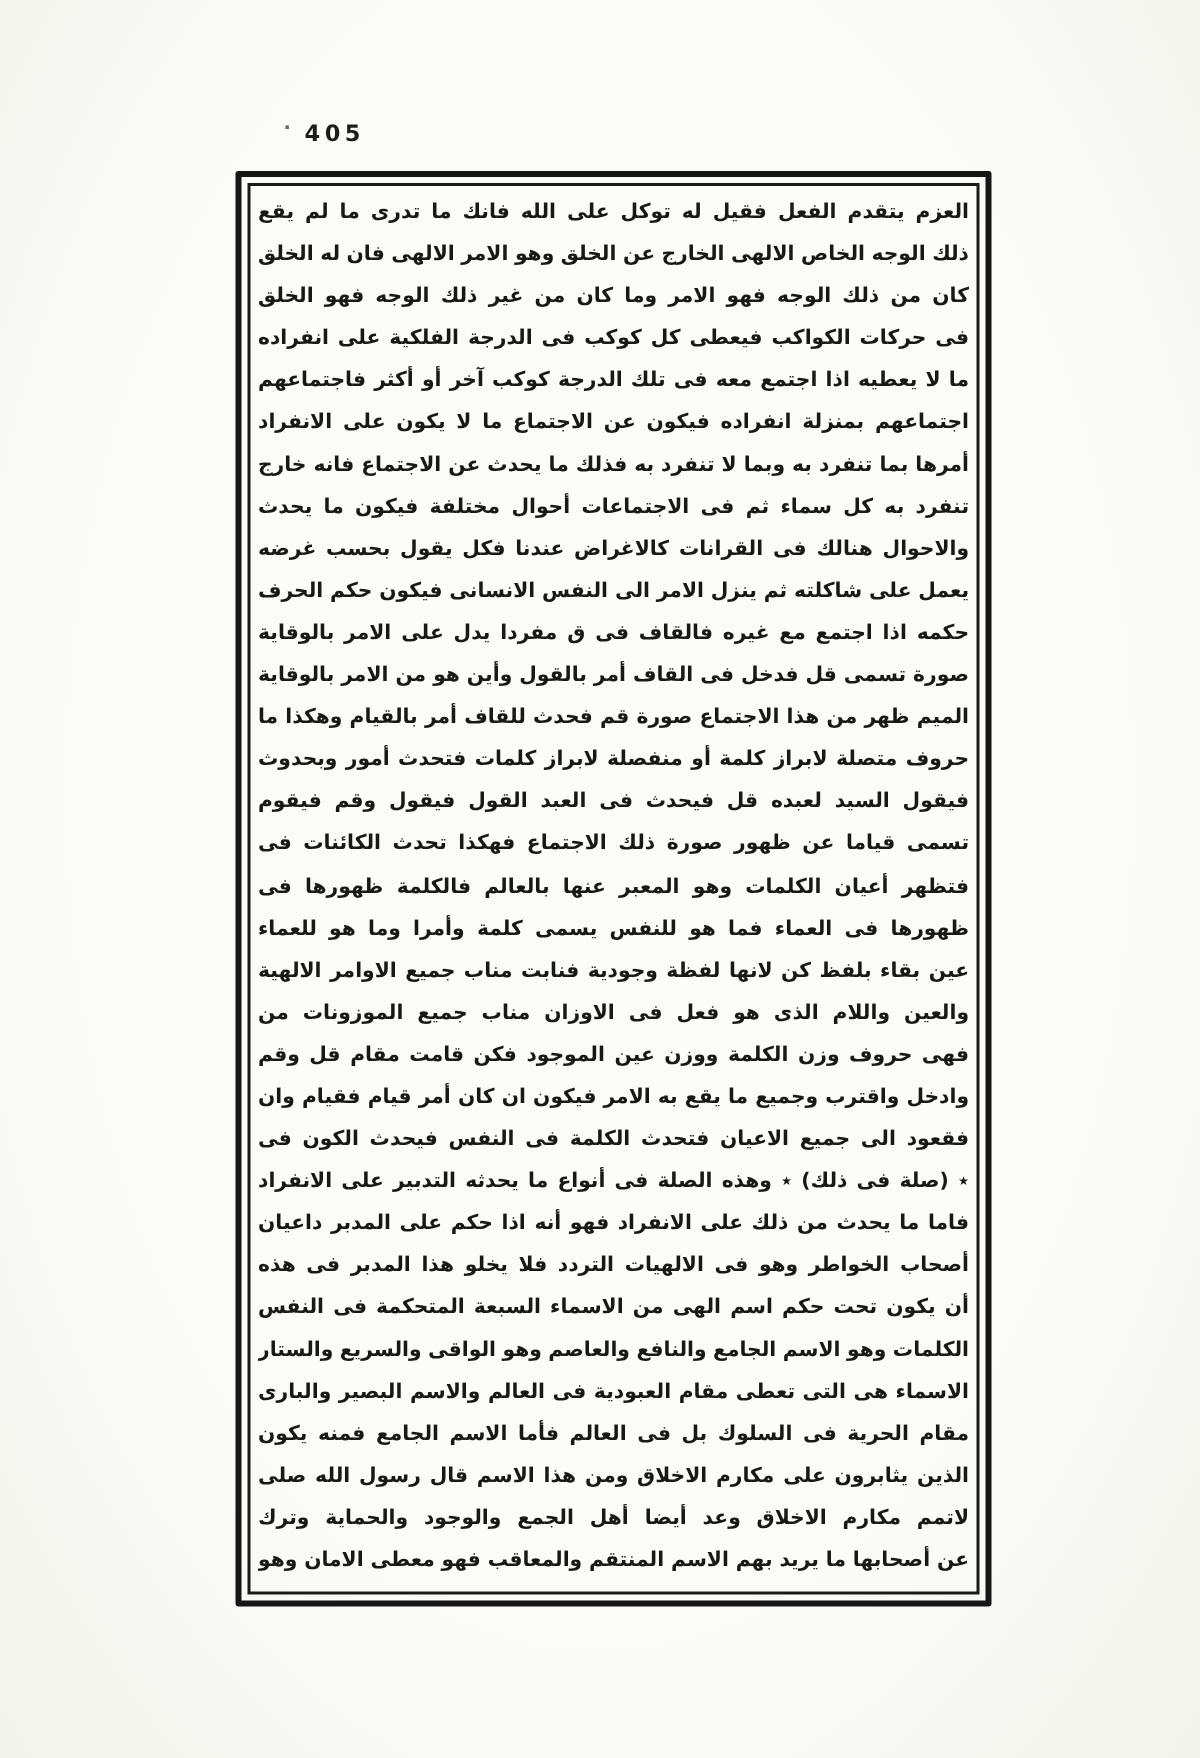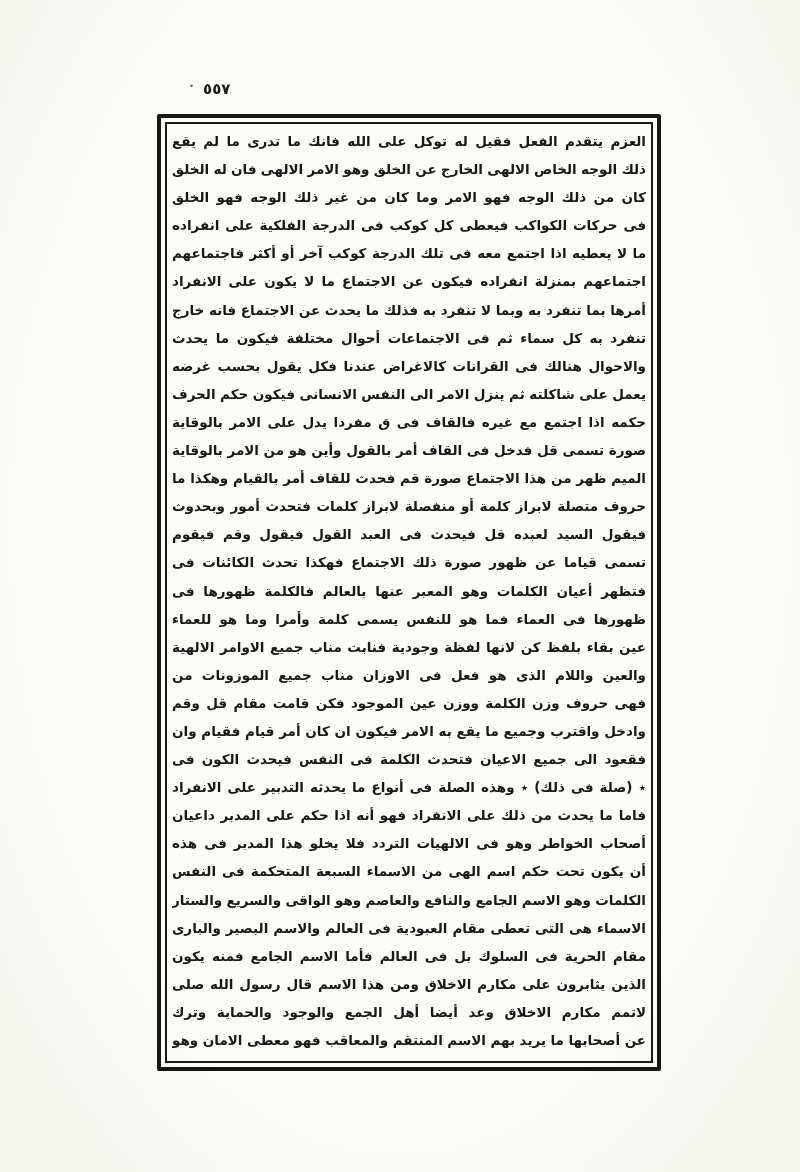--- a/index.html
+++ b/index.html
@@ -72,21 +72,21 @@
     white-space: normal;
     overflow: hidden;
     text-rendering: optimizeLegibility;
   }
 </style>
 </head>
 <body>
 
 <div class="paper"></div>
 
-<div class="page-number">٥٥٧</div>
+<div class="page-number">405</div>
 
 <div class="frame">
   <div class="frame-inner">
     <div class="text-block">
       <div class="text-line">العزم يتقدم الفعل فقيل له توكل على الله فانك ما تدرى ما لم يقع الفعل ما يلقى الله فى نفسك من</div>
       <div class="text-line">ذلك الوجه الخاص الالهى الخارج عن الخلق وهو الامر الالهى فان له الخلق والامر فما</div>
       <div class="text-line">كان من ذلك الوجه فهو الامر وما كان من غير ذلك الوجه فهو الخلق وكذلك جرى الامر</div>
       <div class="text-line">فى حركات الكواكب فيعطى كل كوكب فى الدرجة الفلكية على انفراده من الحكم</div>
       <div class="text-line">ما لا يعطيه اذا اجتمع معه فى تلك الدرجة كوكب آخر أو أكثر فاجتماعهم بمنزلة المشورة وعدم</div>
       <div class="text-line">اجتماعهم بمنزلة انفراده فيكون عن الاجتماع ما لا يكون على الانفراد فاوحى فى كل سماء</div>

